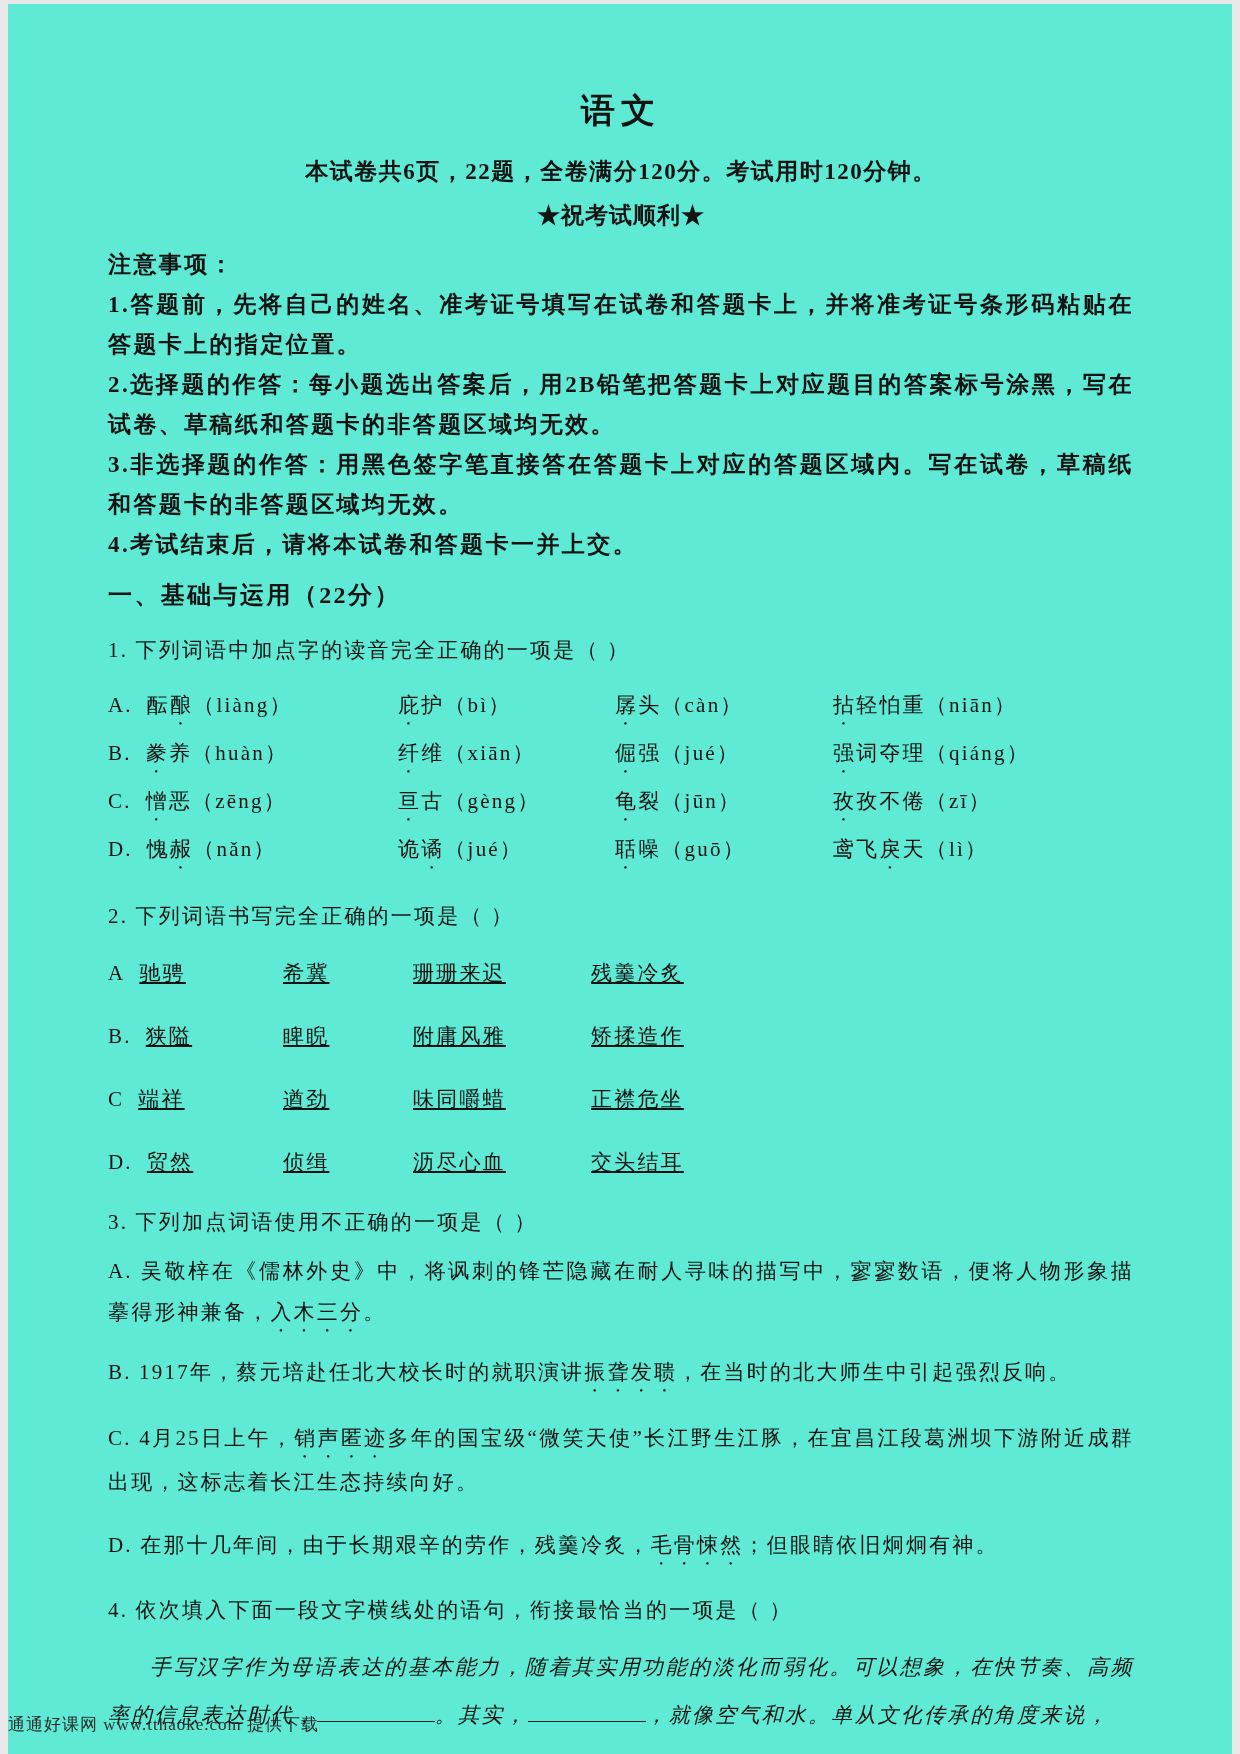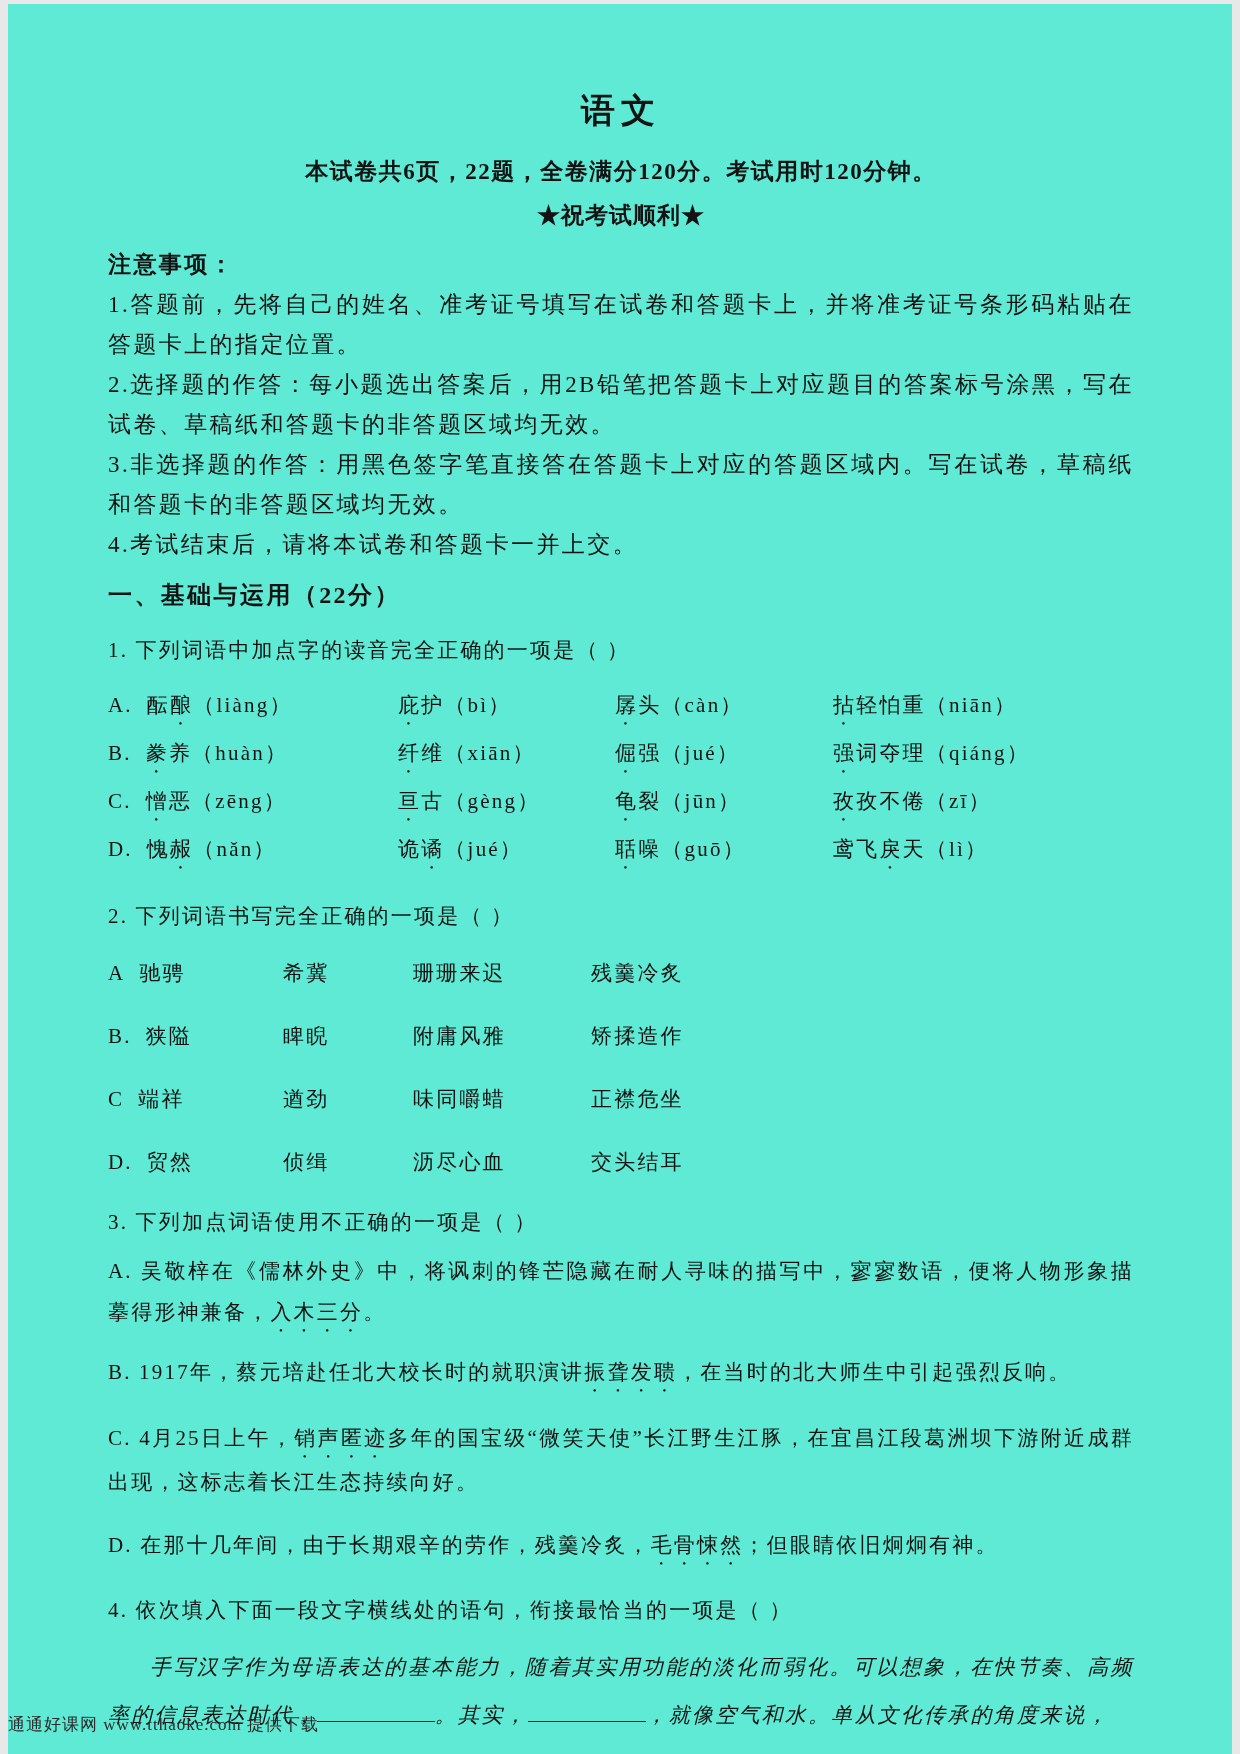--- a/index.html
+++ b/index.html
@@ -41,21 +41,21 @@
   .notice-heading {
     margin: 0;
     font-size: 23px;
     font-weight: 700;
     letter-spacing: 2.4px;
     line-height: 40px;
   }
   .notice-item {
     margin: 0;
     font-size: 23px;
-    font-weight: 400;
+    font-weight: 700;
     letter-spacing: 2.4px;
     line-height: 40px;
     text-align: justify;
   }
 
   .section-heading {
     margin: 14px 0 0 0;
     font-size: 24px;
     font-weight: 700;
     letter-spacing: 2.4px;
@@ -73,20 +73,21 @@
     display: grid;
     grid-template-columns: 254px 181px 182px auto;
     line-height: 48px;
     gap: 36px;
   }
   .q2-row {
     display: grid;
     grid-template-columns: 175px 130px 178px auto;
     line-height: 40px;
     margin-bottom: 23px;
+    text-decoration: underline;
   }
   .lead { display: inline-block; }
   .opt-label { display:inline-block; margin-right: 14px; }
 
   .em-dot {
     -webkit-text-emphasis: filled dot;
     -webkit-text-emphasis-position: under right;
     text-emphasis: filled dot;
     text-emphasis-position: under right;
   }

